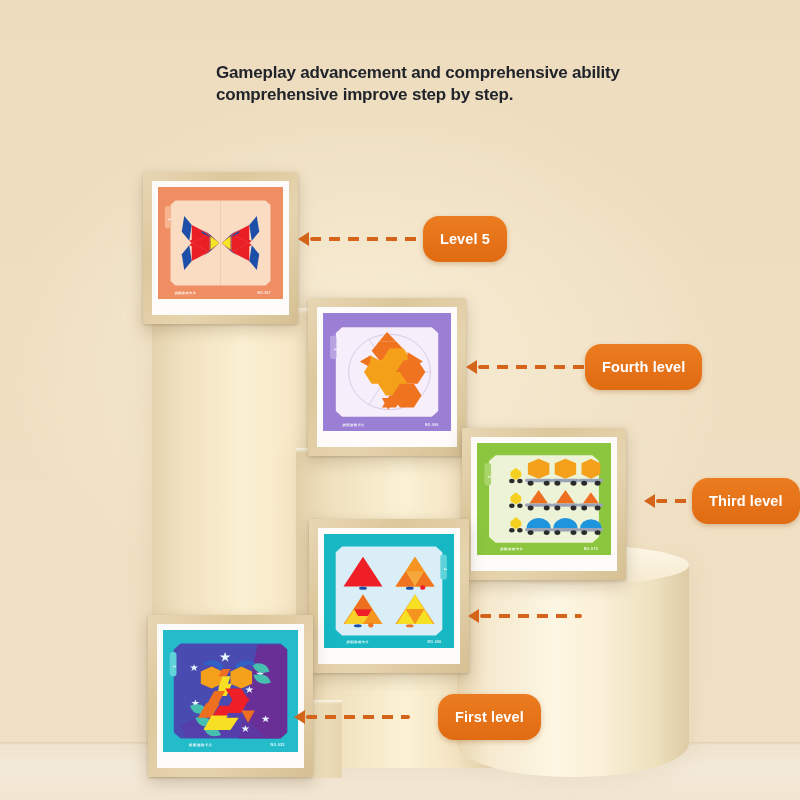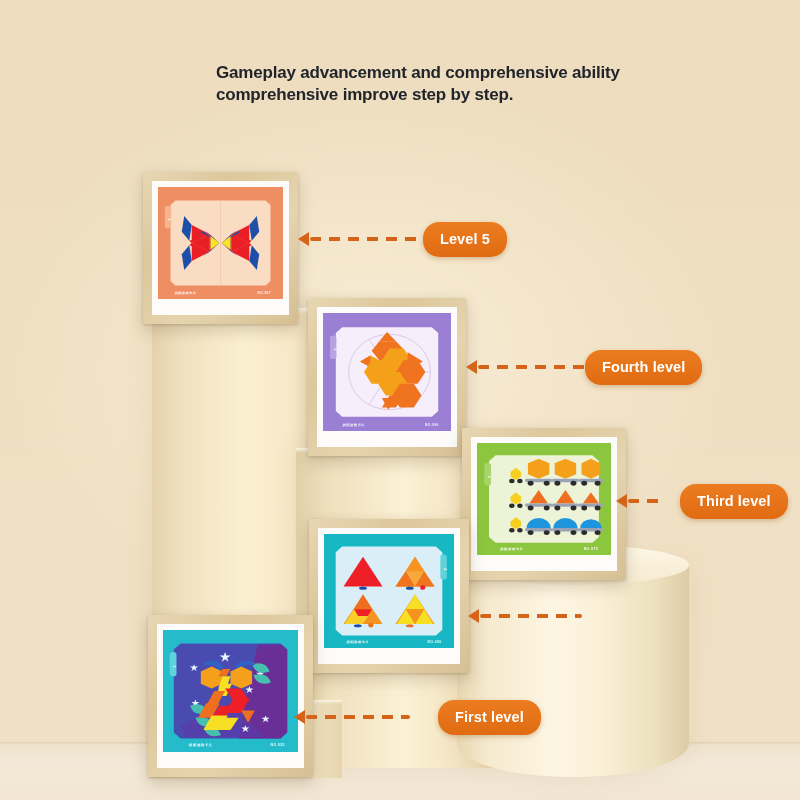--- a/index.html
+++ b/index.html
@@ -105,21 +105,21 @@
     border-bottom: 7px solid transparent;
     border-right: 11px solid #d4641a;
     flex: 0 0 auto;
   }
   .arrow-line {
     height: 4px; border-radius: 2px; flex: 0 0 auto; margin-left: 1px;
     background: repeating-linear-gradient(90deg,#d4641a 0 11px, rgba(0,0,0,0) 11px 19px);
   }
   .pill {
     background: linear-gradient(180deg,#ec7c20 0%, #e06b12 100%);
-    color: #fff; border-radius: 16px; height: 35px;
+    color: #fff; border-radius: 16px; height: 46px;
     padding: 0 17px; display: flex; align-items: center; justify-content: center;
     font-size: 14.5px; font-weight: bold; white-space: nowrap;
     box-shadow: 0 2px 5px rgba(150,80,20,0.3);
     letter-spacing: 0.1px;
   }
 
   .cap-text { font-size: 2.6px; fill: #ffffff; opacity: 0.92; font-weight: bold; letter-spacing: 0.3px; }
   .side-tag { font-size: 3px; fill: #ffffff; font-weight: bold; }
 </style>
 </head>
@@ -419,21 +419,21 @@
 </div>
 
 <div class="callout" id="co4" style="left:466px; top:352px;text-align:center;">
   <span class="arrow-row">
     <span class="arrow-head"></span>
     <span class="arrow-line" style="width:107px;"></span>
   </span>
   <span class="pill">Fourth level</span>
 </div>
 
-<div class="callout" id="co3" style="left:616px; top:486px;gap:16px;">
+<div class="callout" id="co3" style="left:644px; top:486px;">
   <span class="arrow-row">
     <span class="arrow-head"></span>
     <span class="arrow-line" style="width:36px;"></span>
   </span>
   <span class="pill">Third level</span>
 </div>
 
 <div class="callout" id="co2" style="left:468px; top:601px;">
   <span class="arrow-row">
     <span class="arrow-head"></span>

